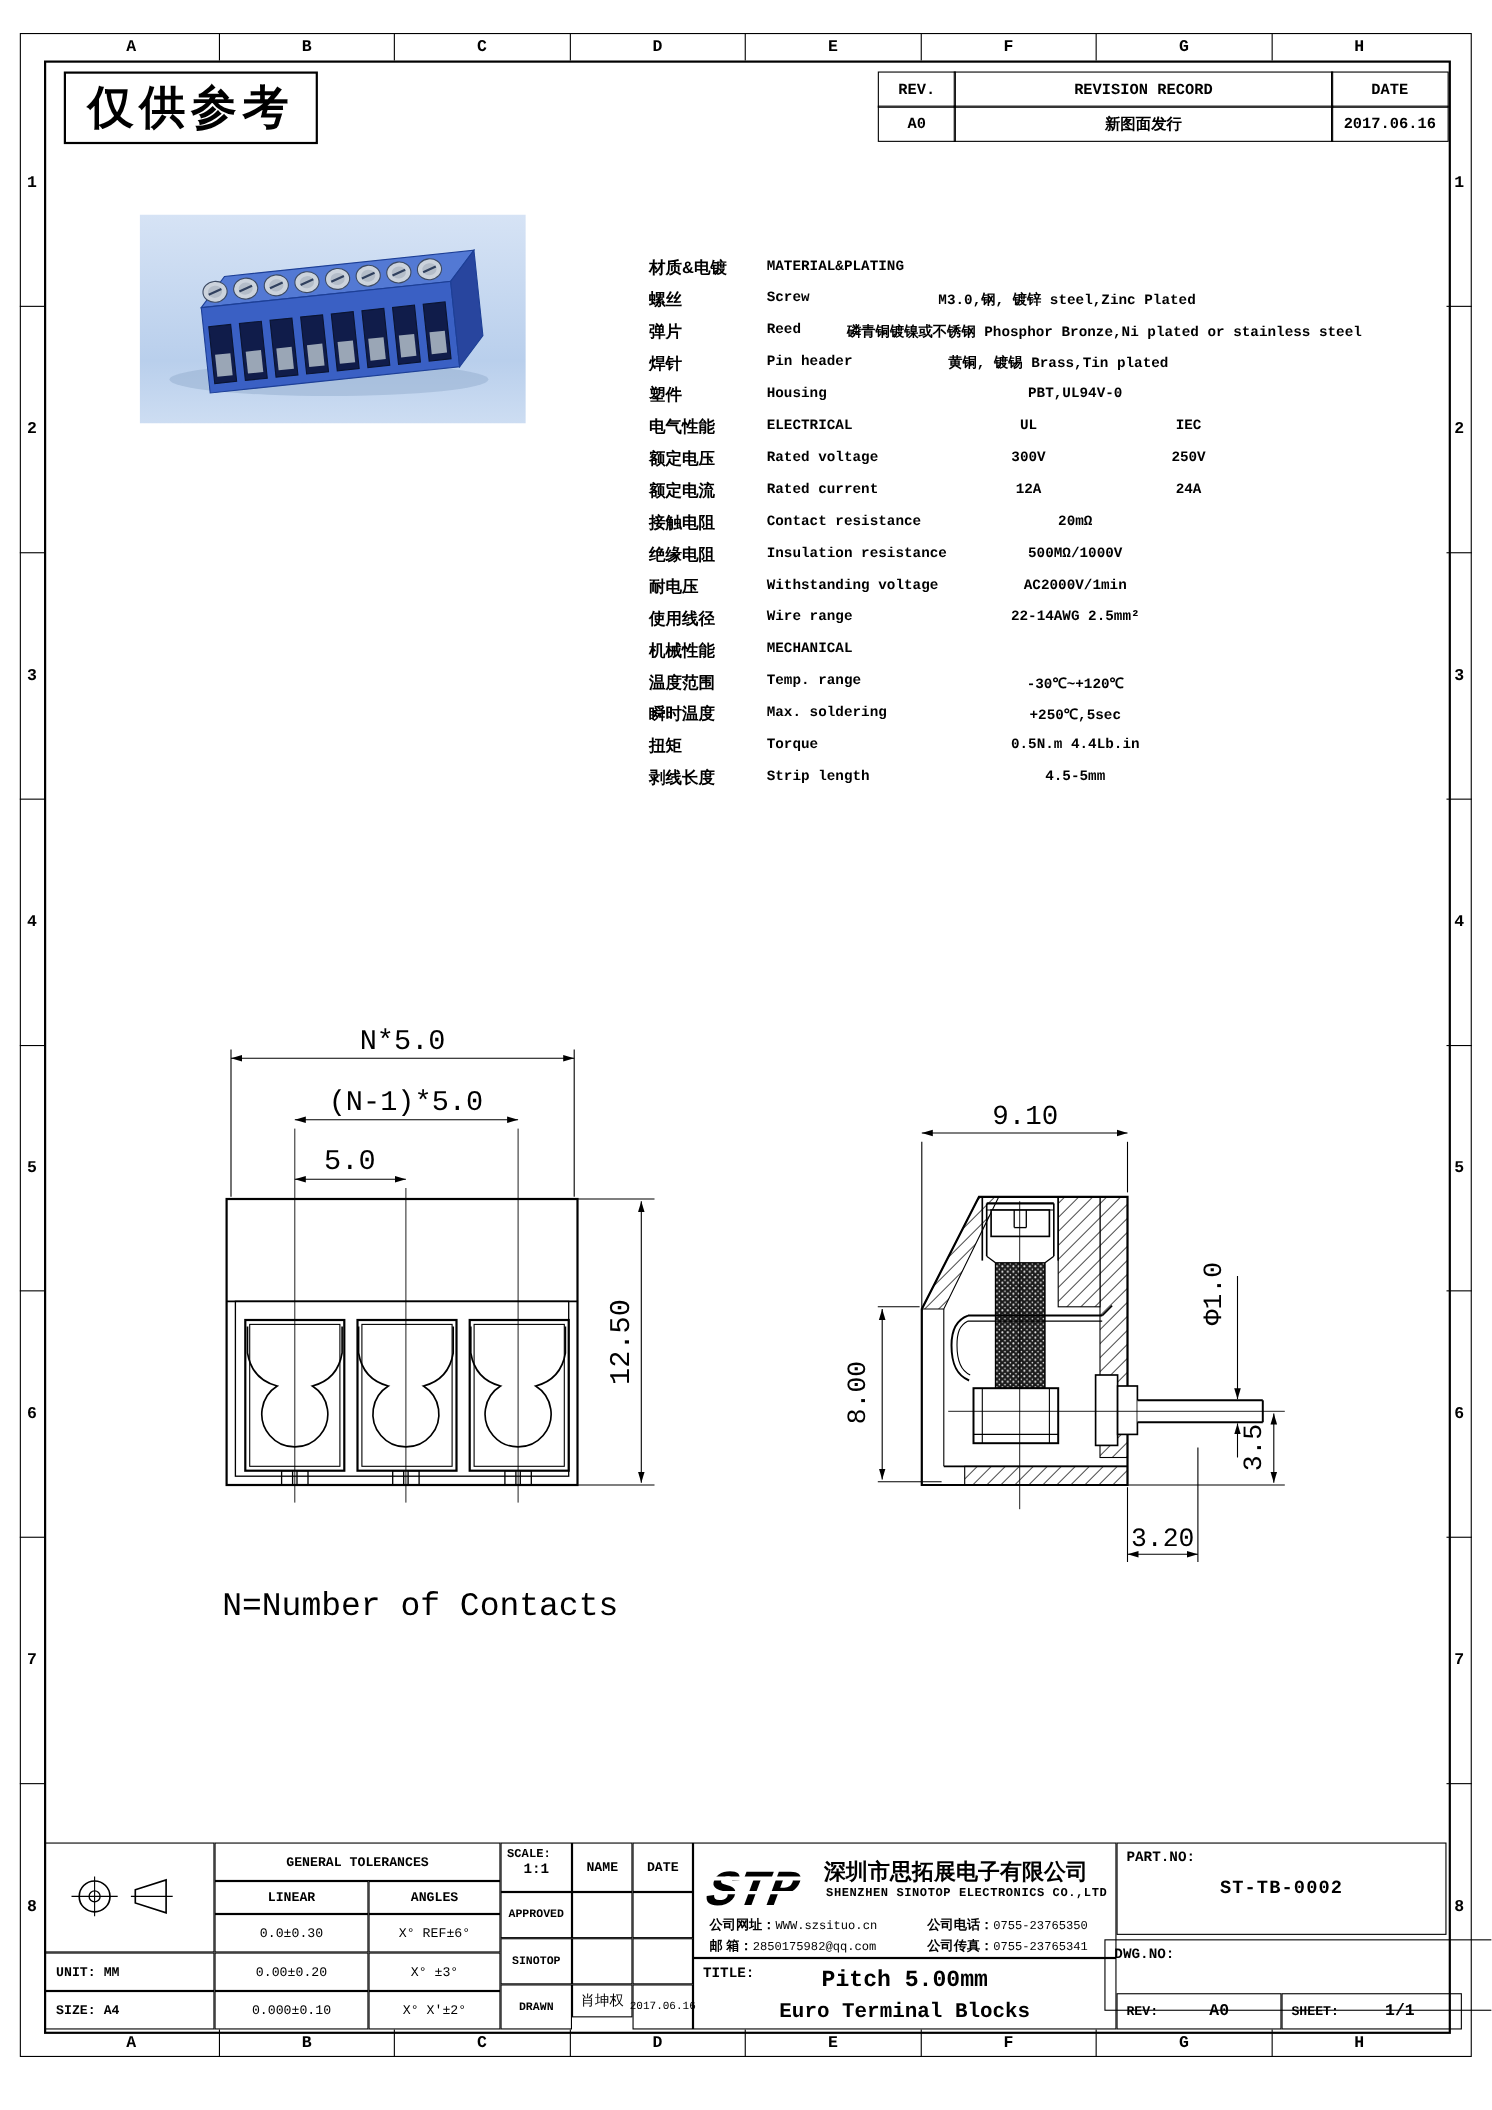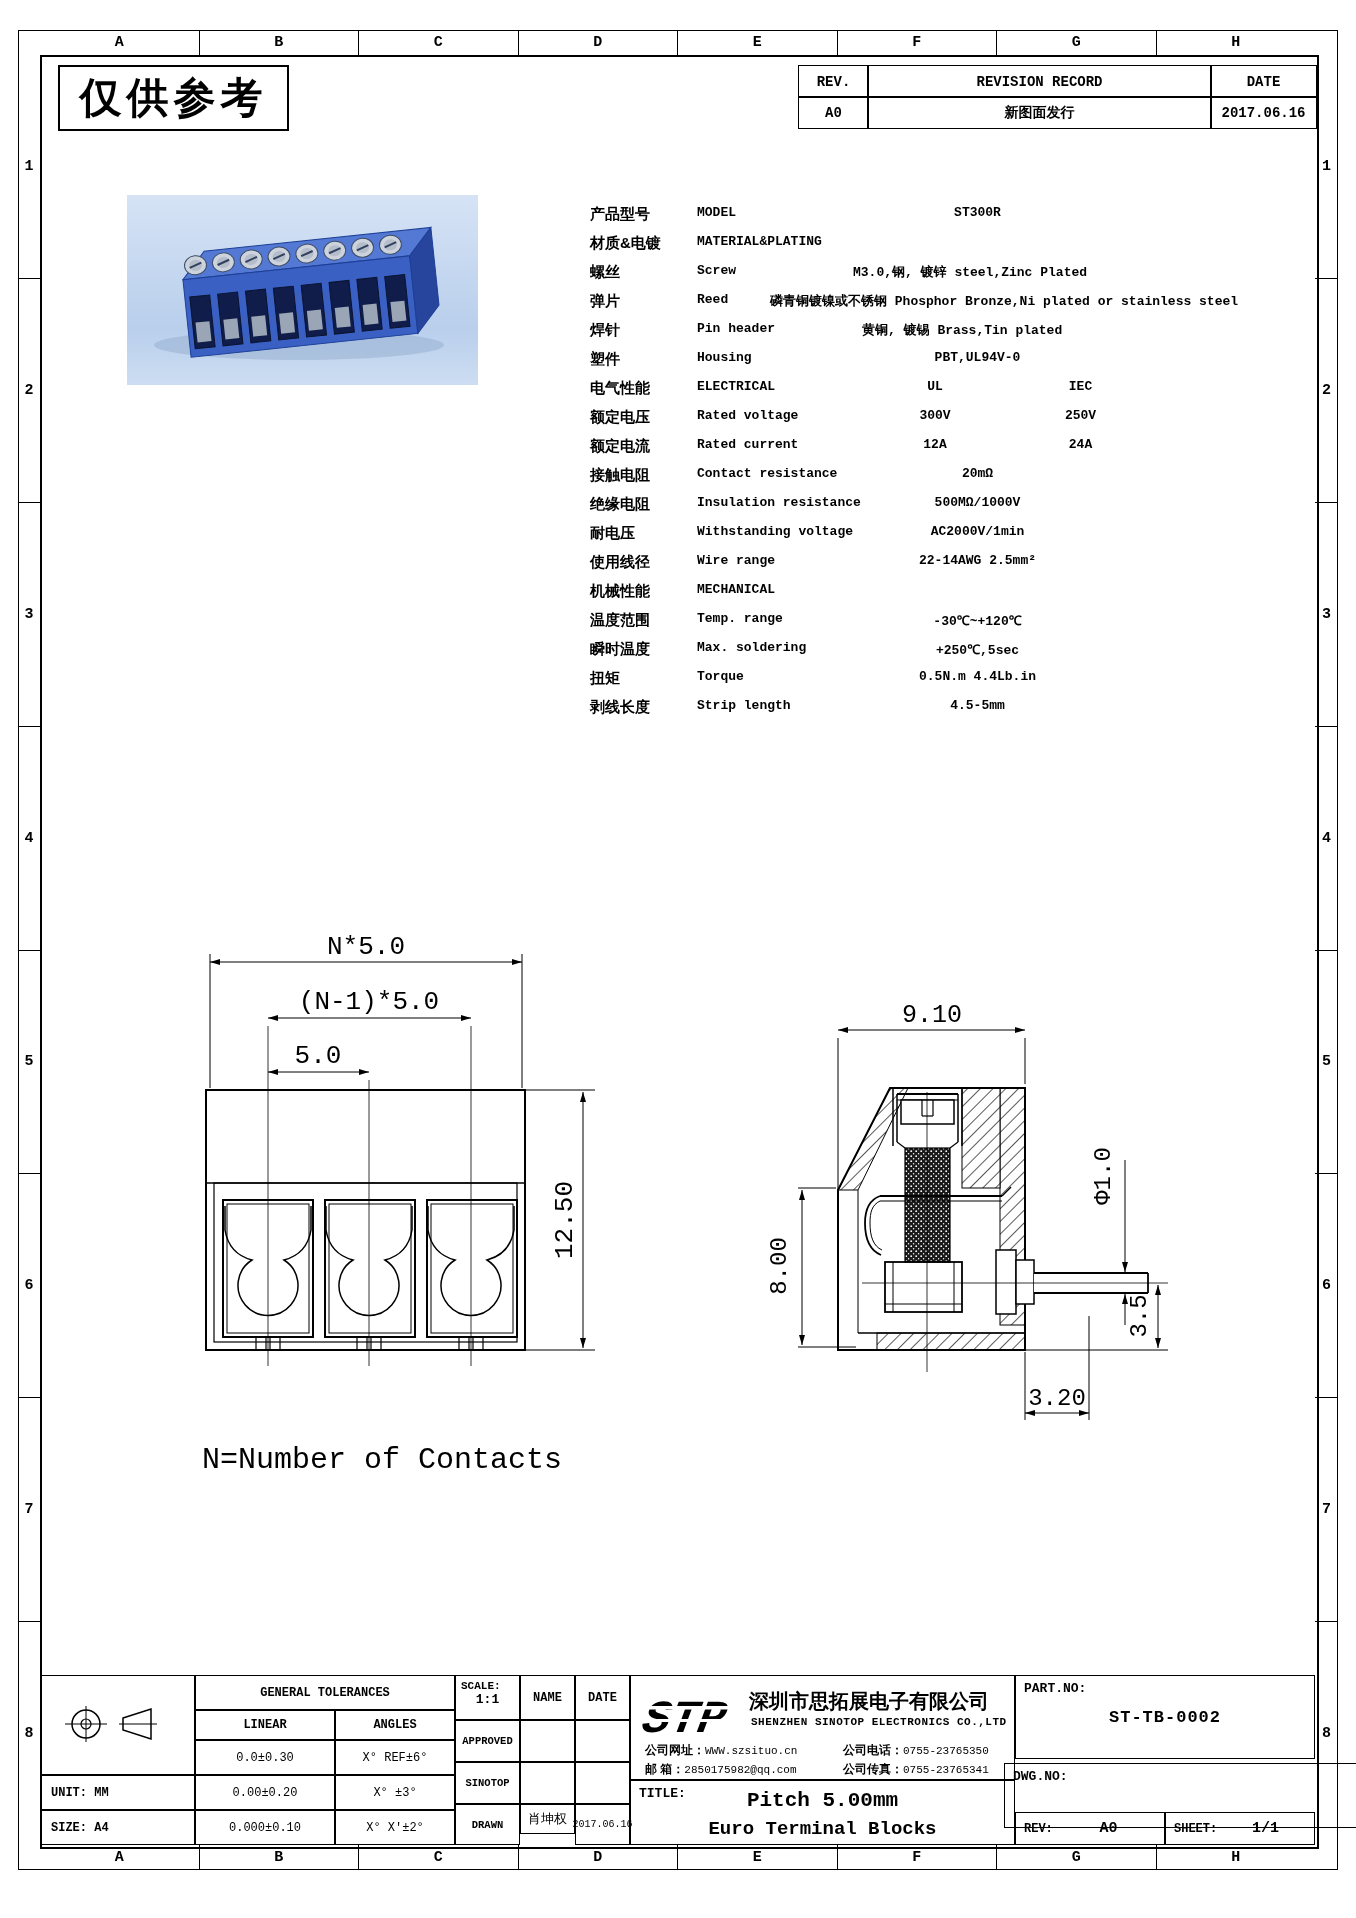--- a/index.html
+++ b/index.html
@@ -253,26 +253,20 @@
         <rect x="193" y="52" width="20" height="52" fill="#101c4a" stroke="#0a1430"></rect>
           <rect x="196" y="78" width="14" height="20" fill="#9aa6b6"></rect>
         <rect x="221" y="52" width="20" height="52" fill="#101c4a" stroke="#0a1430"></rect>
           <rect x="224" y="78" width="14" height="20" fill="#9aa6b6"></rect>
       </g>
     </g>
   </svg>
 
   <div class="spec-rows">
 
-      <div class="spec-row lay-center" style="--i: 0;">
-        <span class="sc">产品型号</span>
-        <span class="se">MODEL</span>
-        <span class="sv">ST300R</span>
-        <span class="sv2"></span>
-      </div>
 
       <div class="spec-row lay-center" style="--i: 1;">
         <span class="sc">材质&amp;电镀</span>
         <span class="se">MATERIAL&amp;PLATING</span>
         <span class="sv"></span>
         <span class="sv2"></span>
       </div>
 
       <div class="spec-row lay-left" style="--i: 2; --vx: 853px;">
         <span class="sc">螺丝</span>
@@ -601,19 +595,19 @@
       <div class="tb-label">PART.NO:</div>
       <div class="big-value">ST-TB-0002</div>
     </div>
     <div class="tb-cell" style="left:1004px;top:1747px;width:360px;height:65px;margin-top:16px;">
       <div class="tb-label">DWG.NO:</div>
     </div>
     <div class="tb-cell kv" style="left:1015px;top:1812px;width:150px;height:33px;">
       <span class="k">REV:</span>
       <span class="v">A0</span>
     </div>
-    <div class="tb-cell kv" style="left:1165px;top:1812px;width:150px;height:33px;">
+    <div class="tb-cell kv" style="left:1165px;top:1812px;width:164px;height:33px;">
       <span class="k">SHEET:</span>
       <span class="v">1/1</span>
     </div>
   </div>
 
 </div>
 
 </body></html>

